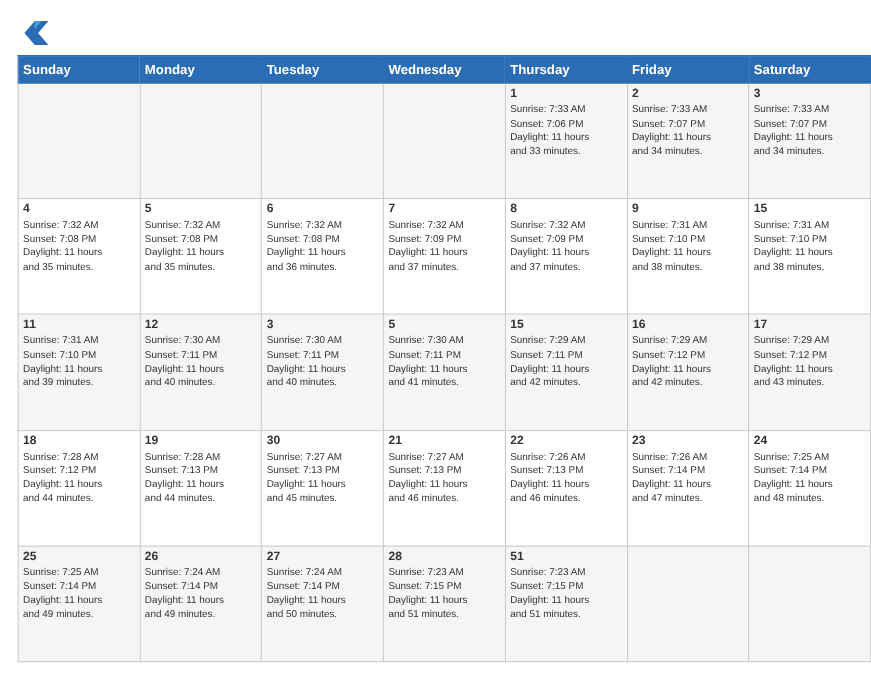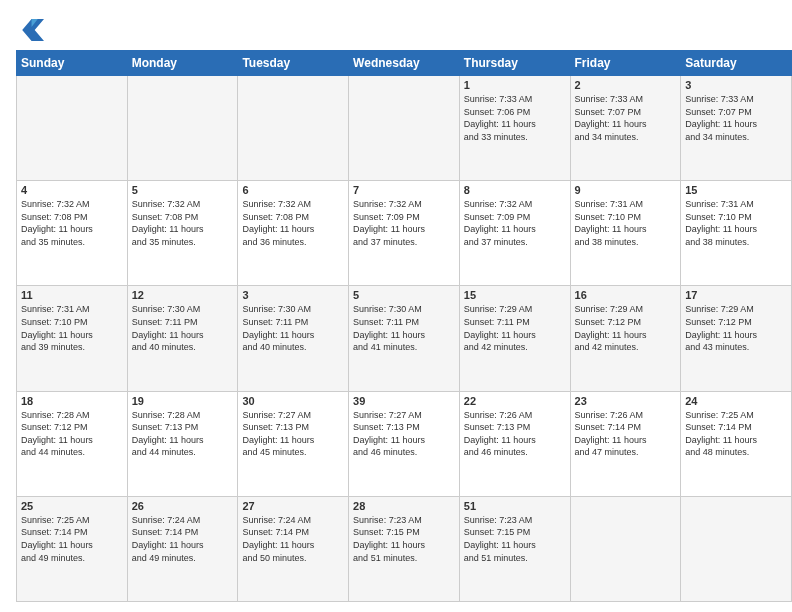--- a/index.html
+++ b/index.html
@@ -276,21 +276,21 @@
 and 44 minutes.</div>
           </td>
           <td>
             <span class="day-number">30</span>
             <div class="day-info" style="white-space: pre-line;">Sunrise: 7:27 AM
 Sunset: 7:13 PM
 Daylight: 11 hours
 and 45 minutes.</div>
           </td>
           <td>
-            <span class="day-number">39</span>
+            <span class="day-number">21</span>
             <div class="day-info" style="white-space: pre-line;">Sunrise: 7:27 AM
 Sunset: 7:13 PM
 Daylight: 11 hours
 and 46 minutes.</div>
           </td>
           <td>
             <span class="day-number">22</span>
             <div class="day-info" style="white-space: pre-line;">Sunrise: 7:26 AM
 Sunset: 7:13 PM
 Daylight: 11 hours

